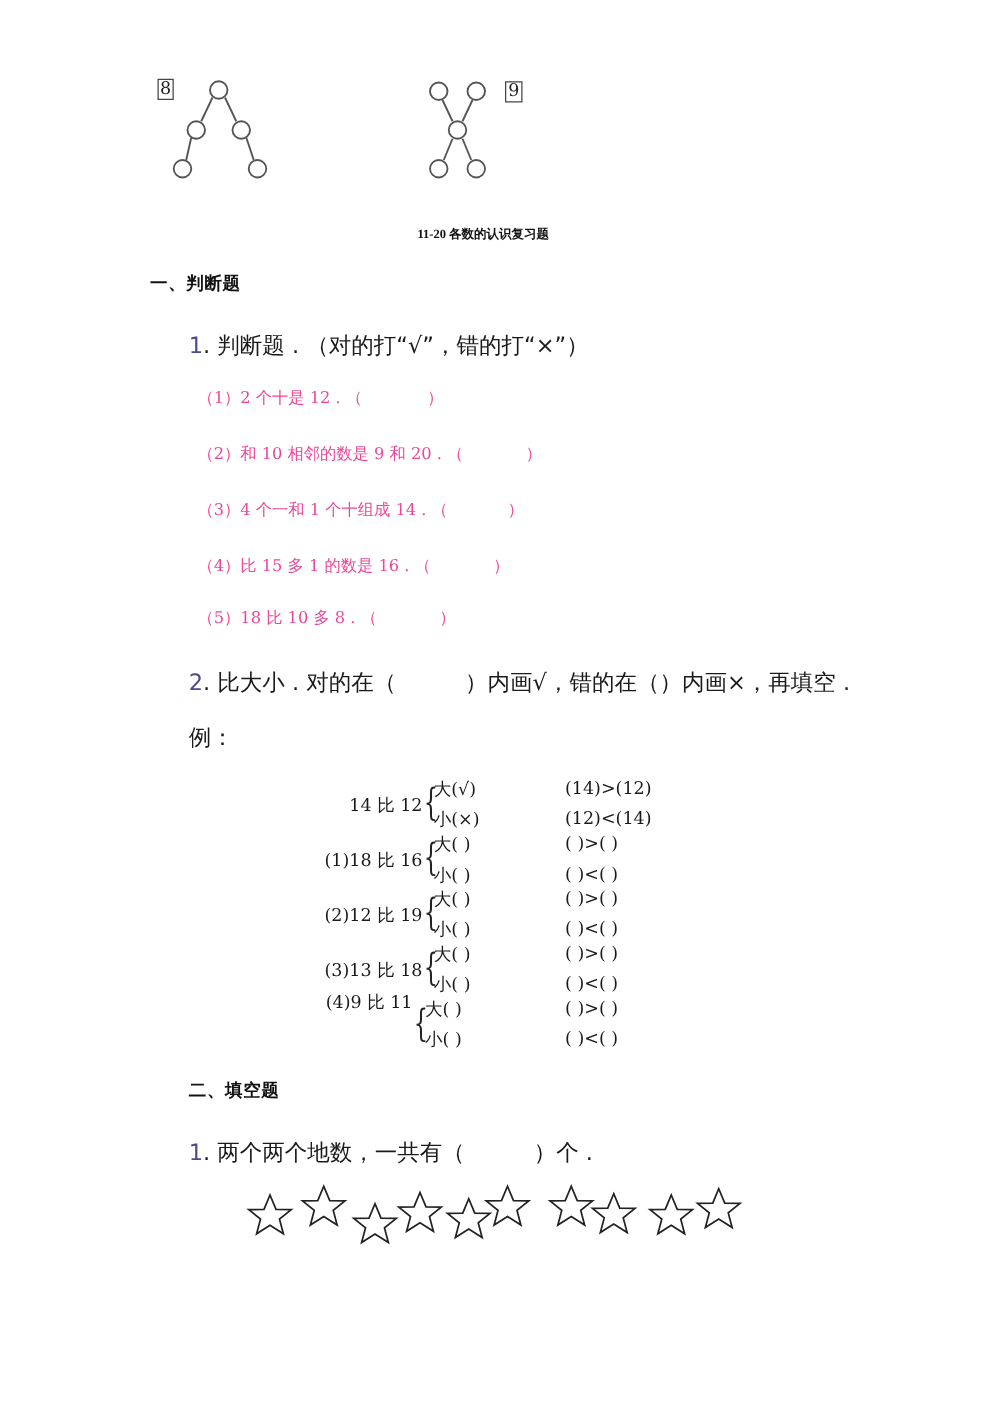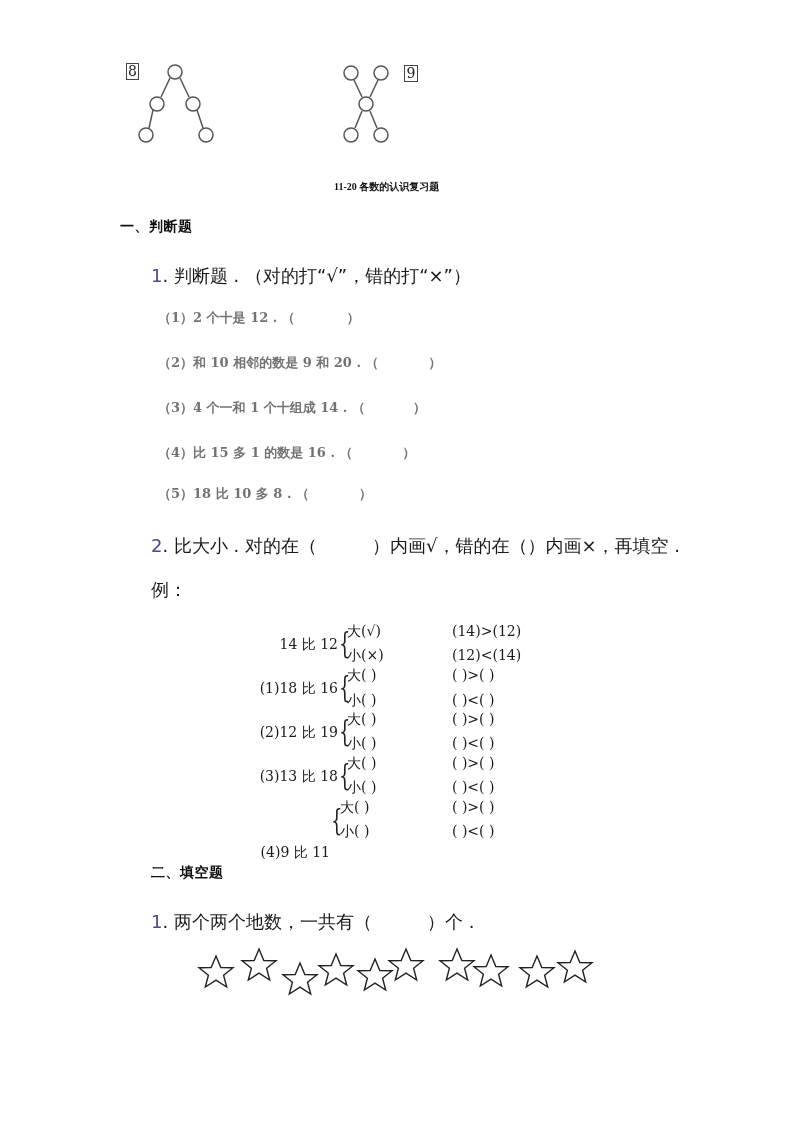--- a/index.html
+++ b/index.html
@@ -11,21 +11,21 @@
     .abs { position: absolute; white-space: nowrap; }
     .diagram svg { position: absolute; left: 0; top: 0; }
     .numbox {
       position: absolute; border: 1px solid #444; font-family: "DejaVu Serif", serif;
       font-size: 14px; line-height: 14px; text-align: center; color: #222; background: #fff;
     }
     .doc-title { font-family: "Liberation Serif", "DejaVu Serif", serif; font-weight: bold; font-size: 10px; }
     .section-heading { font-weight: bold; font-size: 14px; letter-spacing: 0.5px; }
     .qline { font-size: 18px; color: #1a1a1a; }
     .qnum { color: #4a4a90; }
-    .sub { font-family: "DejaVu Serif", "Liberation Serif", serif; font-size: 13px; color: #737373; font-weight: bold; }
+    .sub { font-family: "DejaVu Serif", "Liberation Serif", serif; font-size: 13px; color: #ec4899; }
     .cmp { font-family: "DejaVu Serif", "Liberation Serif", serif; font-size: 14px; color: #1a1a1a; }
     .brace { font-family: "DejaVu Serif", serif; font-size: 30px; line-height: 30px; color: #222; transform: scaleX(0.6); transform-origin: left center; }
     .paren-blank { display: inline-block; }
   </style>
 </head>
 <body>
 
 <div class="abs diagram" style="left:120px; top:58px; width:110px; height:92px;">
   <svg width="110" height="92" viewBox="120 58 110 92">
     <g stroke="#555" stroke-width="1.5" fill="none">
@@ -112,21 +112,21 @@
   <div class="abs cmp" style="left:452px; top:711px;">(    )&gt;(    )</div>
   <div class="abs cmp" style="left:452px; top:735px;">(    )&lt;(    )</div>
 
   <div class="abs cmp" style="right:455px; top:768px;">(3)13 比 18</div>
   <div class="abs brace" style="left:339px; top:760px;">{</div>
   <div class="abs cmp" style="left:347px; top:755px;">大(   )</div>
   <div class="abs cmp" style="left:347px; top:779px;">小(   )</div>
   <div class="abs cmp" style="left:452px; top:755px;">(    )&gt;(    )</div>
   <div class="abs cmp" style="left:452px; top:779px;">(    )&lt;(    )</div>
 
-  <div class="abs cmp" style="right:463px; top:844px;">(4)9 比 11</div>
+  <div class="abs cmp" style="right:463px; top:793px;">(4)9 比 11</div>
   <div class="abs brace" style="left:331px; top:805px;">{</div>
   <div class="abs cmp" style="left:340px; top:799px;">大(   )</div>
   <div class="abs cmp" style="left:340px; top:823px;">小(   )</div>
   <div class="abs cmp" style="left:452px; top:799px;">(    )&gt;(    )</div>
   <div class="abs cmp" style="left:452px; top:823px;">(    )&lt;(    )</div>
 </div>
 
 <div class="abs section-heading" style="left:151px; top:864px;">二、填空题</div>
 
 <div class="abs qline" style="left:151px; top:910px;">

